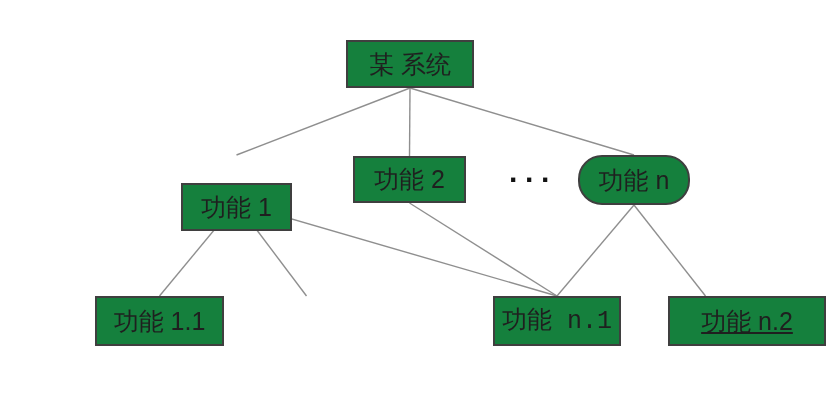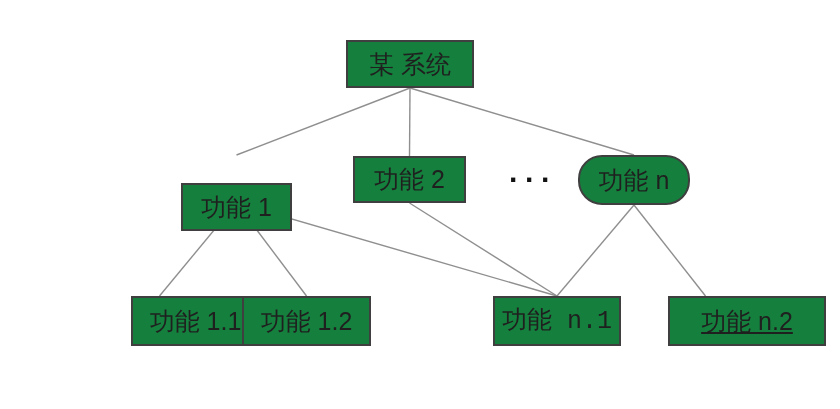--- a/index.html
+++ b/index.html
@@ -49,21 +49,21 @@
     font-size: 30px;
     font-weight: bold;
     letter-spacing: 6px;
     text-indent: 6px;
   }
   
   .pos-root { left: 346px; top: 40px;  width: 128px; height: 48px; }
   .pos-f1   { left: 181px; top: 155px; width: 111px; height: 48px; margin-top: 28px; }
   .pos-f2   { left: 353px; top: 156px; width: 113px; height: 47px; }
   .pos-fn   { left: 578px; top: 155px; width: 112px; height: 50px; border-radius: 24px; }
-  .pos-f11  { left: 95px;  top: 296px; width: 129px; height: 50px; margin-left: 36px; }
+  .pos-f11  { left: 95px;  top: 296px; width: 129px; height: 50px; }
   .pos-f12  { left: 242px; top: 296px; width: 129px; height: 50px; }
   .pos-fn1  { left: 493px; top: 296px; width: 128px; height: 50px; font-family: Liberation Mono, monospace; }
   .pos-fn2  { left: 668px; top: 296px; width: 158px; height: 50px; text-decoration: underline; }
 </style>
 </head>
 <body>
 
 <div class="stage">
 
   <svg class="edges" viewBox="0 0 840 409" xmlns="http://www.w3.org/2000/svg">
@@ -93,23 +93,20 @@
   <div class="ellipsis">···</div>
 
   <div class="node pos-fn">
     <span>功能 n</span>
   </div>
 
   <div class="node pos-f11">
     <span>功能 1.1</span>
   </div>
 
-  <div class="node pos-f12">
-    <span>功能 1.2</span>
-  </div>
 
   <div class="node pos-fn1">
     <span>功能 n.1</span>
   </div>
 
   <div class="node pos-fn2">
     <span>功能 n.2</span>
   </div>
 
 </div>

